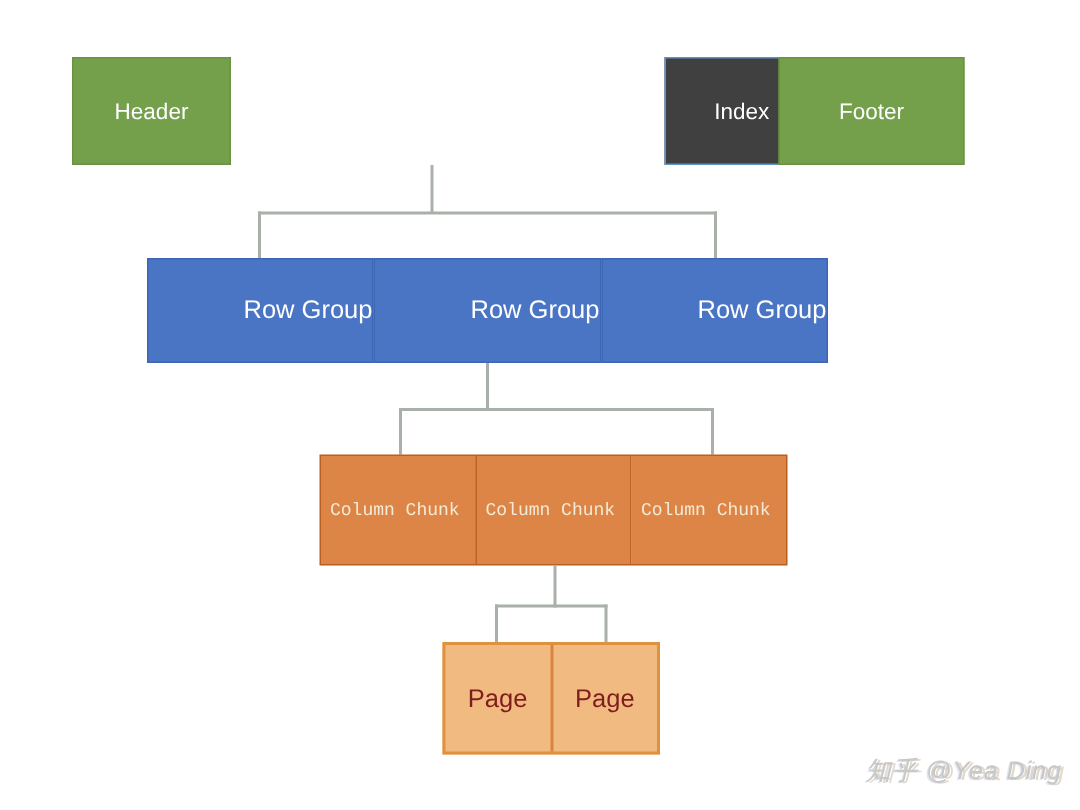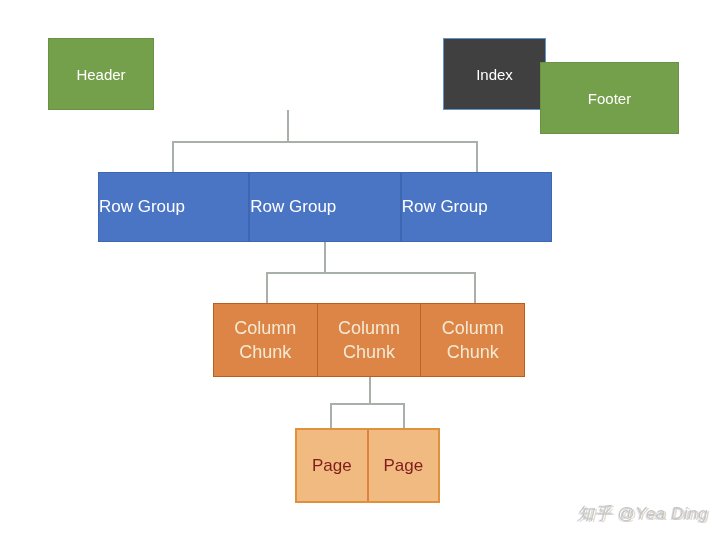--- a/index.html
+++ b/index.html
@@ -29,21 +29,21 @@
     height: 72px;
     color: #ffffff;
     font-size: 15px;
   }
   .green  { background: #75a04b; border: 1px solid #699245; }
   .blue   { background: #4a74c4; border: 1px solid #3d67b2; }
   .lblue  { background: #404040; border: 1px solid #5f93cc; }
   .box-header { left: 48px;  width: 106px; }
   .box-data   { left: 134px; width: 309px; font-size: 18px; }
   .box-index  { left: 443px; width: 103px; }
-  .box-footer { left: 540px; width: 139px; margin-top: 24px; }
+  .box-footer { left: 519px; width: 124px; }
 
   
   .line {
     position: absolute;
     background: #a9b0a9;
   }
 
   
   .rowgroup-band {
     position: absolute;
@@ -53,21 +53,21 @@
     height: 70px;
     display: flex;
   }
   .rowgroup-cell {
     flex: 1 1 0;
     background: #4a74c4;
     border: 1px solid #3d67b2;
     box-sizing: border-box;
     display: flex;
     align-items: center;
-    justify-content: flex-start;
+    justify-content: flex-end;
     color: #ffffff;
     font-size: 17px;
   }
 
   
   .chunk-band {
     position: absolute;
     left: 213px;
     top: 303px;
     width: 312px;
@@ -76,26 +76,26 @@
     border: 1px solid #bb5d1f;
     box-sizing: border-box;
   }
   .chunk-cell {
     flex: 1 1 0;
     background: #dd8546;
     border-right: 1px solid #c06226;
     box-sizing: border-box;
     display: flex;
     align-items: center;
-    justify-content: center;
     text-align: center;
     color: #f3ead6;
-    font-size: 18px;
+    font-size: 12px;
     line-height: 1.35;
     padding: 0 6px;
+    font-family: Liberation Mono, monospace;
   }
   .chunk-cell:last-child { border-right: none; }
 
   
   .page-band {
     position: absolute;
     left: 295px;
     top: 428px;
     width: 145px;
     height: 75px;

